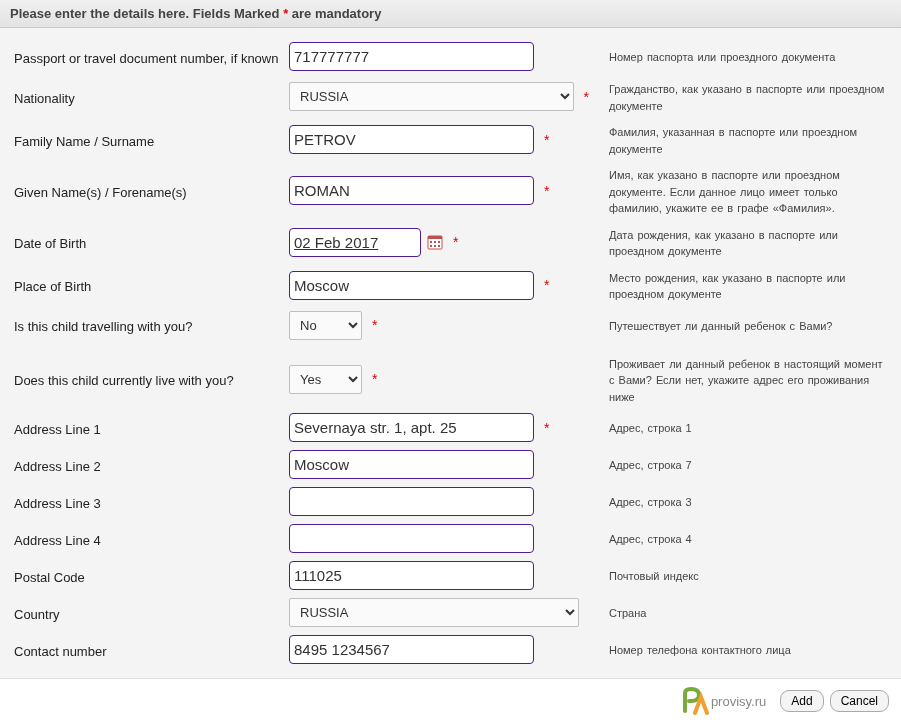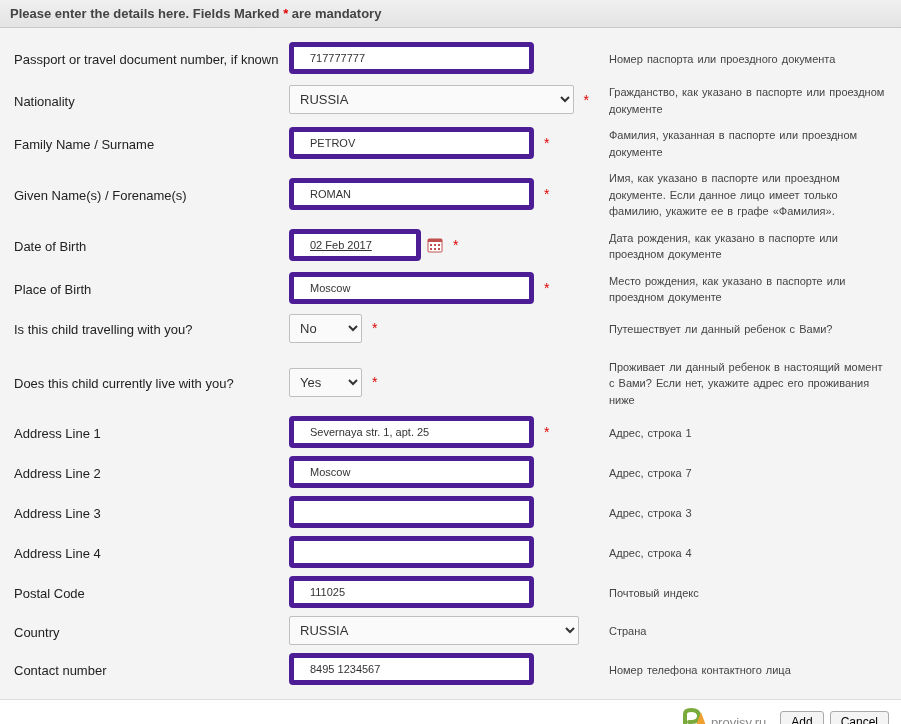--- a/index.html
+++ b/index.html
@@ -47,24 +47,24 @@
   .hint-col {
     flex: 1;
     font-size: 11px;
     color: #444;
     padding-left: 20px;
     line-height: 1.5;
     padding-top: 2px;
     word-spacing: 1px;
   }
   input[type=text] {
-    border: 5px solid #4c1d95;
+    border: 1px solid #4c1d95;
     border-radius: 4px;
-    padding: 5px 16px;
-    font-size: 11px;
+    padding: 5px 4px;
+    font-size: 15px;
     background: #fff;
     font-family: inherit;
     color: #333;
   }
   .w-wide { width: 245px; }
   .w-date { width: 132px; text-decoration: underline; }
   select {
     border: 1px solid #bfbfbf;
     border-radius: 2px;
     padding: 5px 6px;
@@ -96,21 +96,21 @@
     margin-right: 8px;
   }
   .logo-text {
     font-size: 13px;
     color: #888;
     font-family: Arial, sans-serif;
   }
   .btn {
     border: 1px solid #aaa;
     background: #f4f4f4;
-    border-radius: 3px;
+    border-radius: 9px;
     padding: 3px 10px;
     font-size: 12px;
     font-family: inherit;
     cursor: pointer;
   }
 </style>
 </head>
 <body>
 
 <div class="header-bar">

